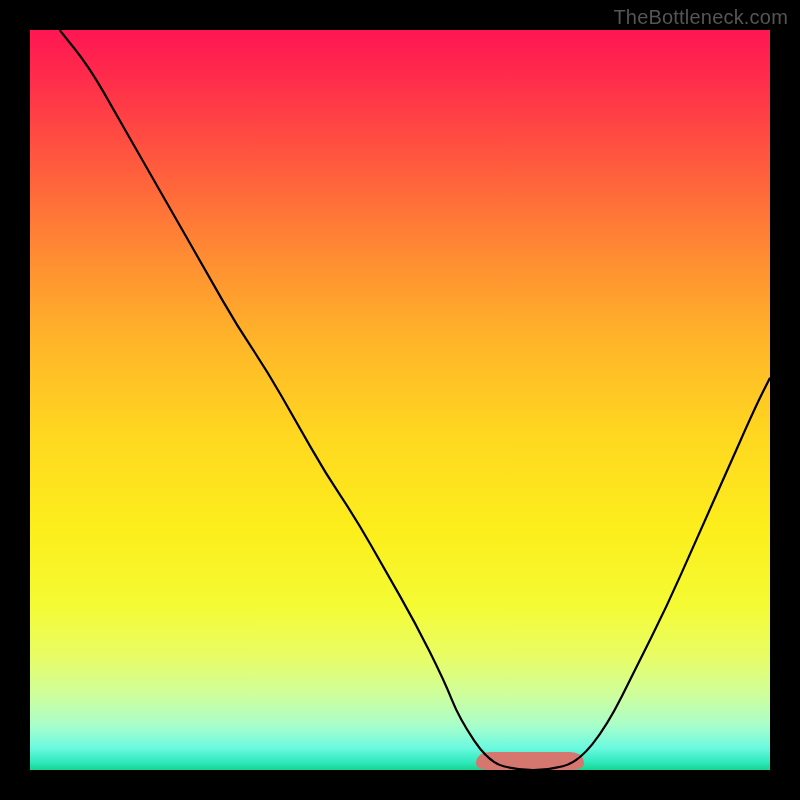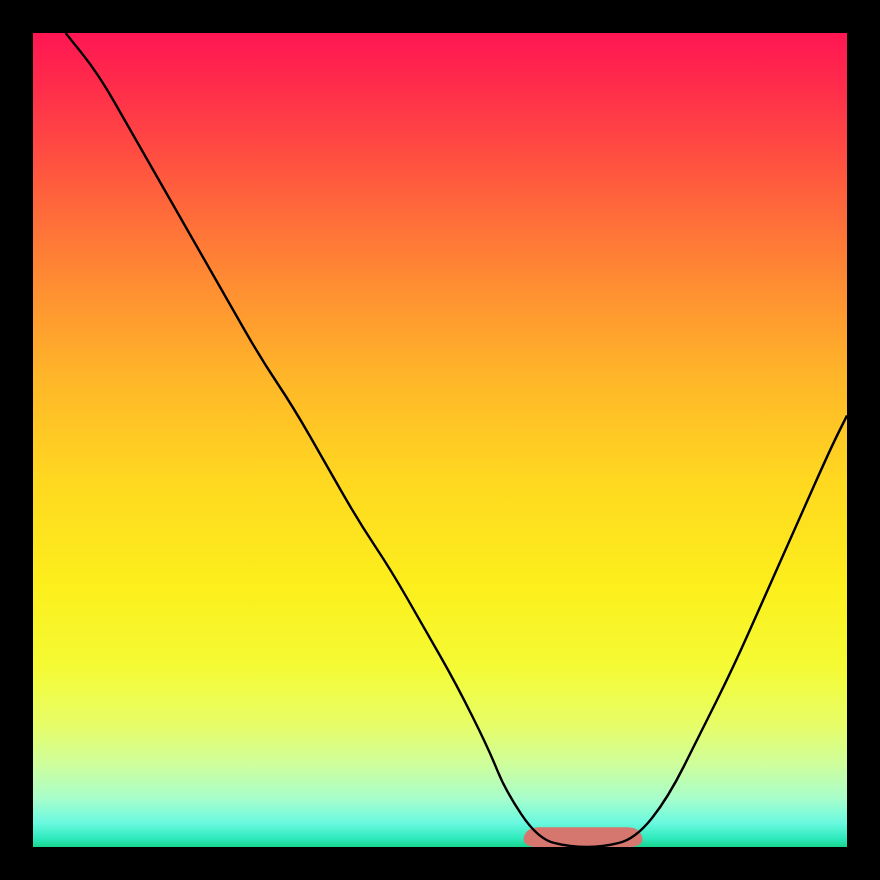--- a/index.html
+++ b/index.html
@@ -61,20 +61,21 @@
   .curve-line {
     fill: none;
     stroke: #000;
     stroke-width: 2.2;
   }
 </style>
 </head>
 <body>
 
 <div class="chart-container">
+  <div class="attribution">TheBottleneck.com</div>
 
   <div class="plot-area">
     <div class="gradient-bg"></div>
 
     <svg class="curve" viewBox="0 0 740 740" preserveAspectRatio="none">
       <path class="bottom-blob" d="M 446,732
                Q 448,722 460,722
                L 540,722
                Q 552,722 554,732
                Q 555,740 540,740

